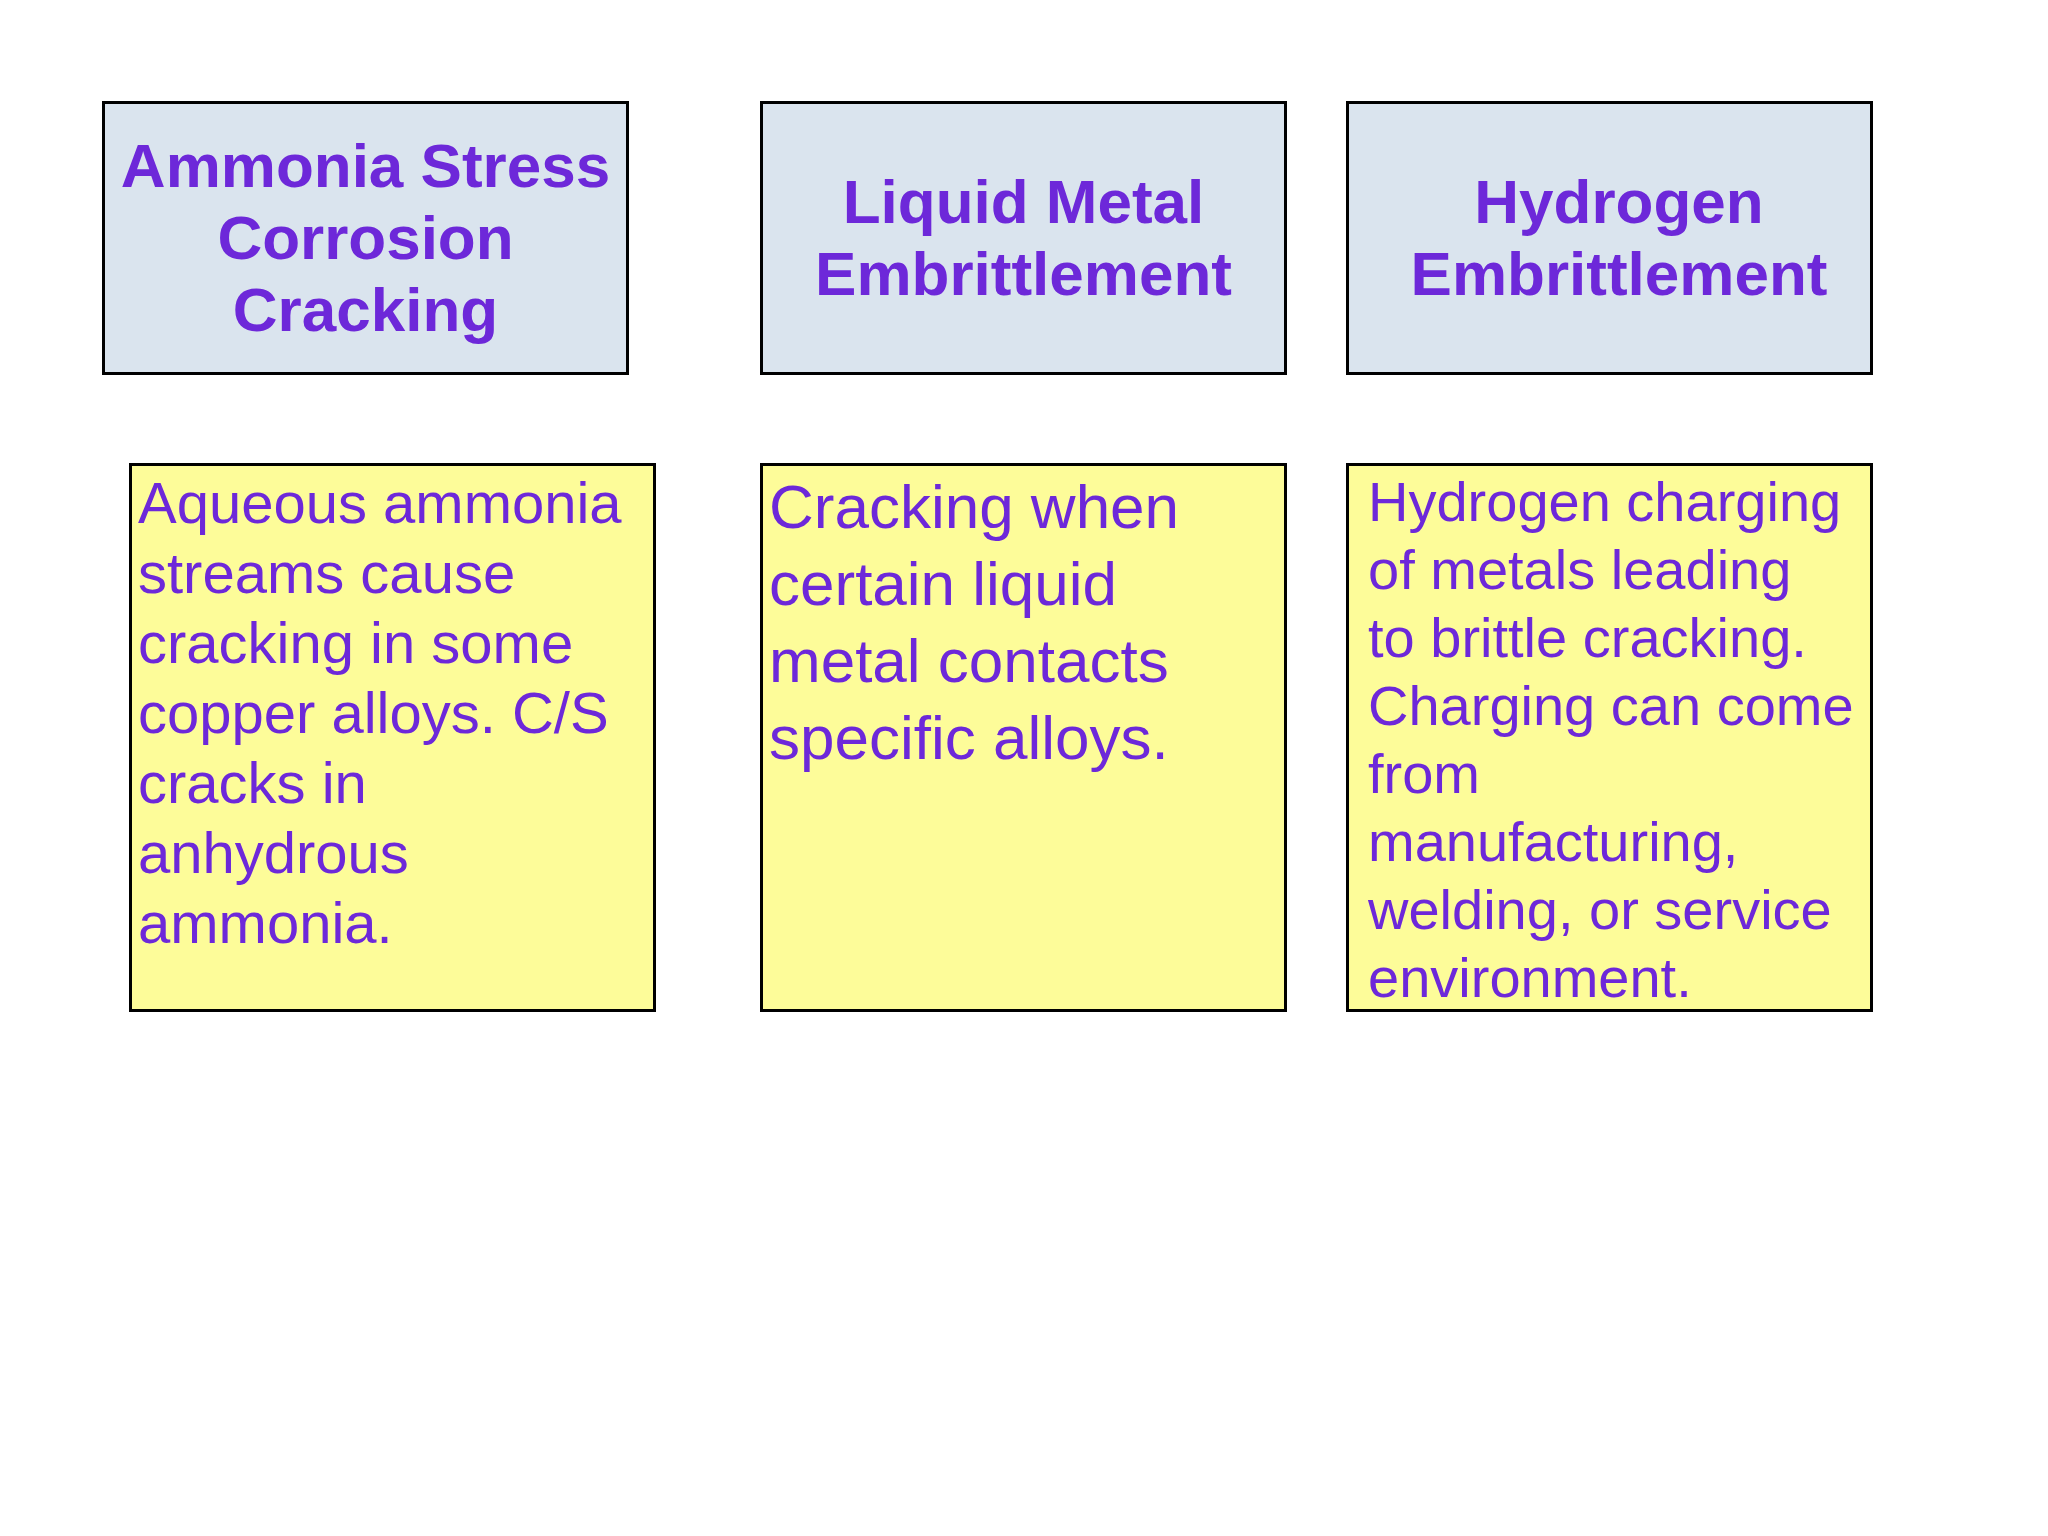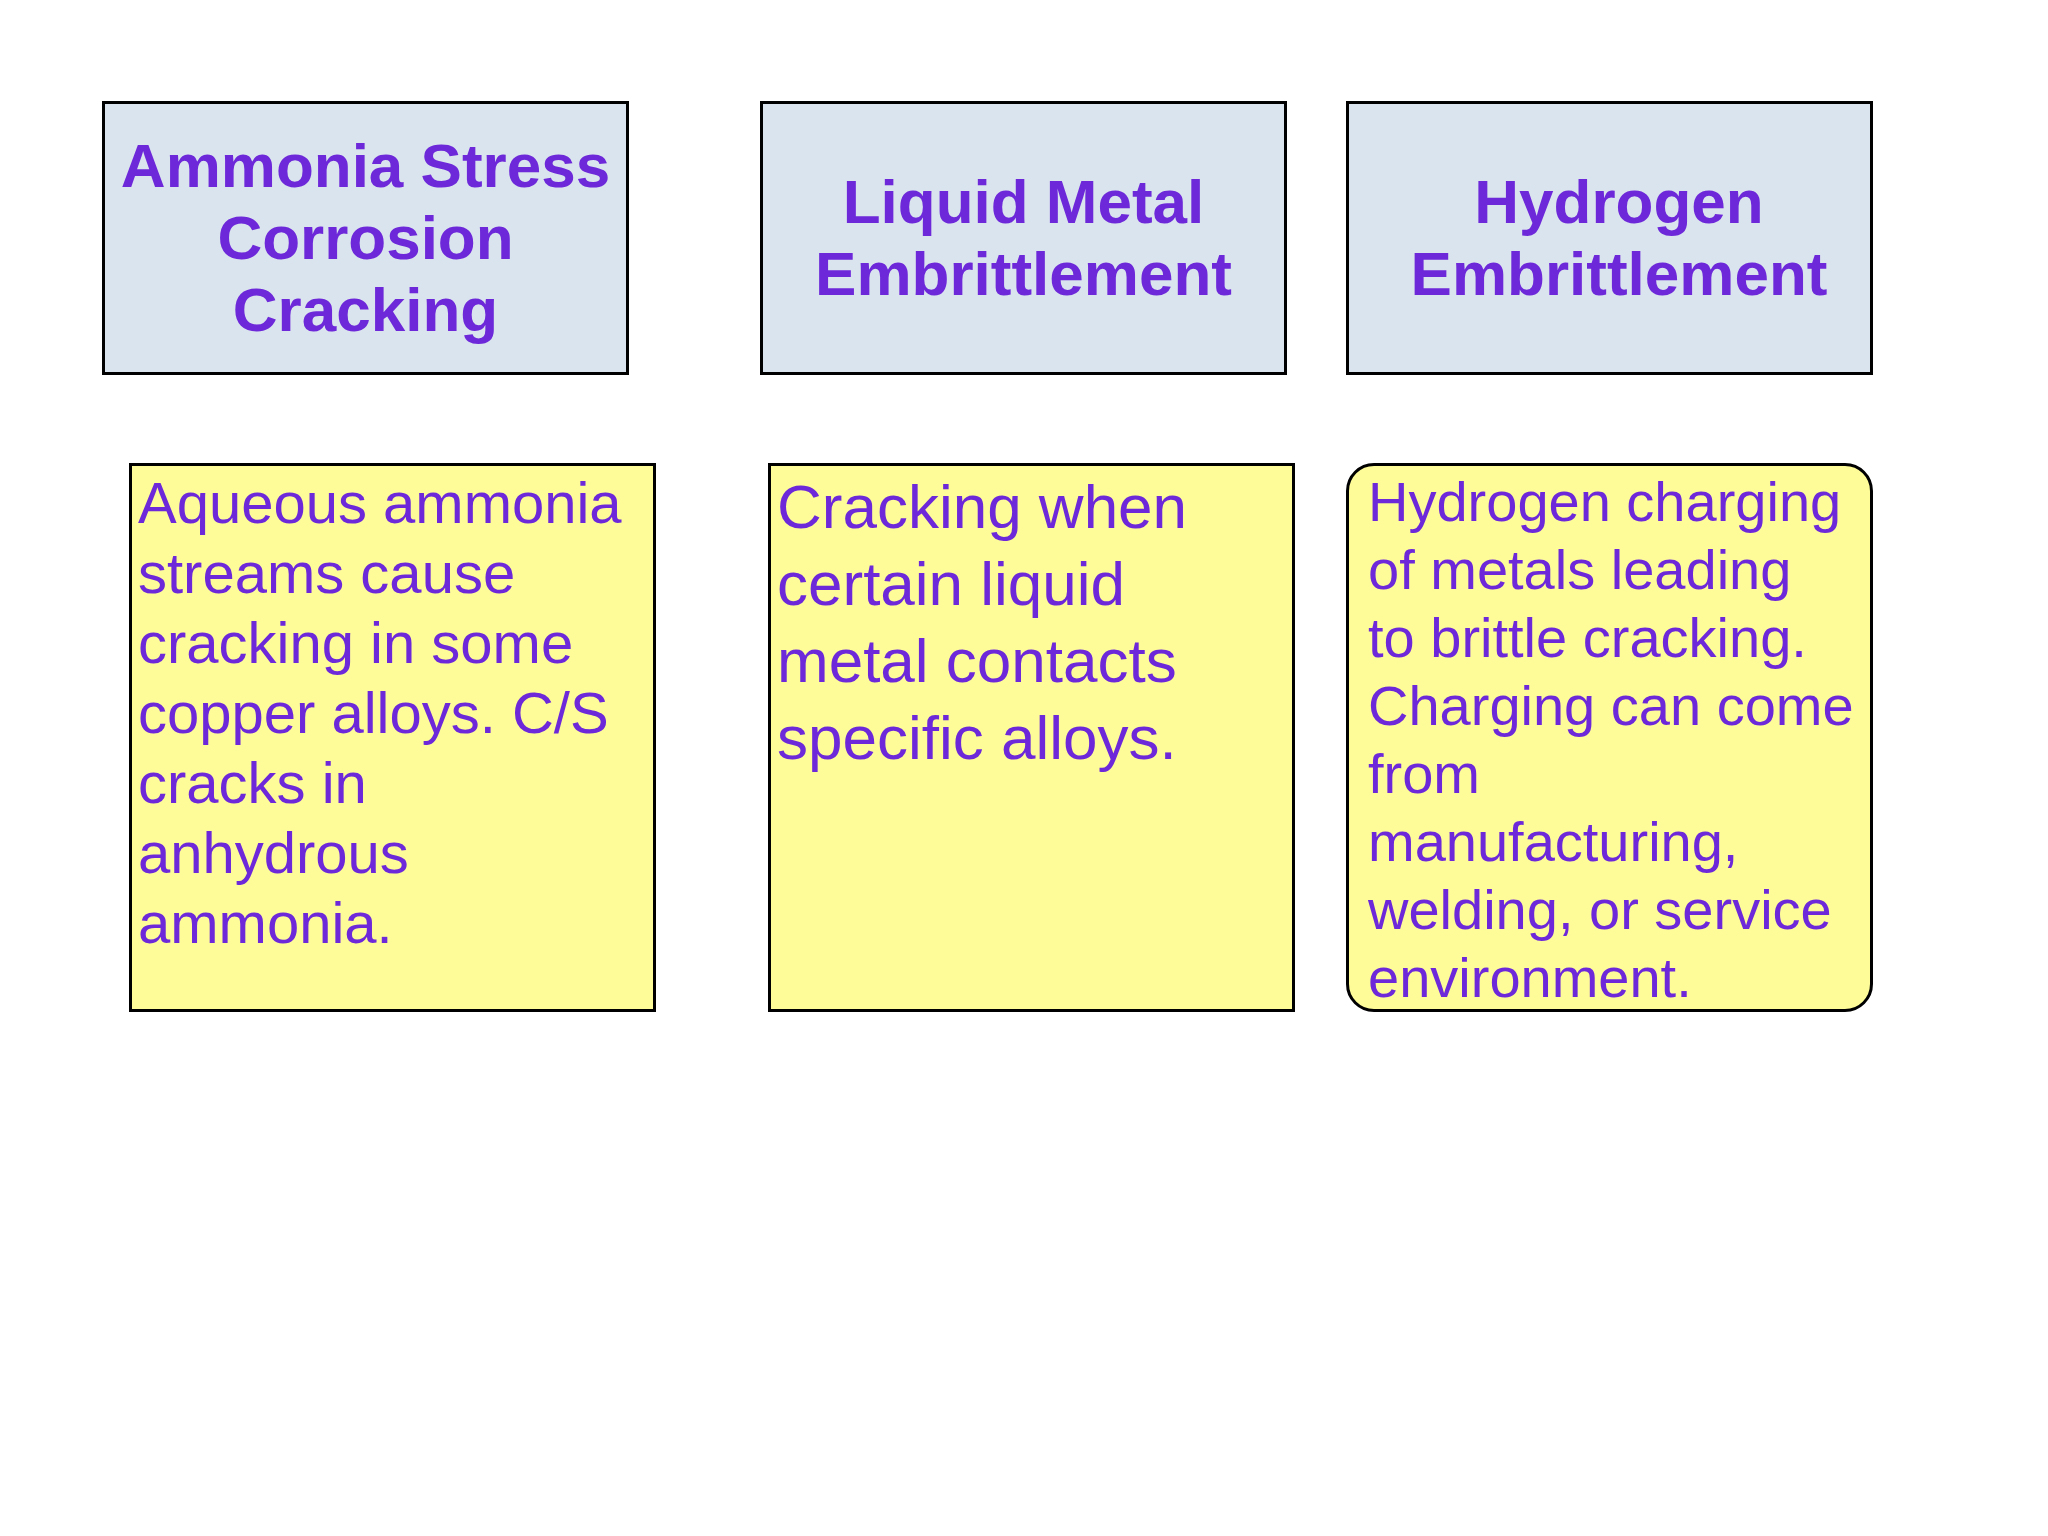--- a/index.html
+++ b/index.html
@@ -41,22 +41,22 @@
     border: 3px solid #000000;
     padding: 2px 6px;
     text-align: left;
     white-space: pre-line;
     overflow: hidden;
   }
   .c0 { left: 102px;  width: 527px; }
   .c1 { left: 760px;  width: 527px; }
   .c2 { left: 1346px; width: 527px; padding-left: 19px; }
   .body0 { font-size: 58px; line-height: 70px; margin-left: 27px; }
-  .body1 { font-size: 62px; line-height: 77px; margin-left: 8px; }
-  .body2 { font-size: 56px; line-height: 68px; border-radius: 28px; }
+  .body1 { font-size: 62px; line-height: 77px; }
+  .body2 { font-size: 56px; line-height: 68px; }
 </style>
 </head>
 <body>
 
 <div class="slide">
 
   <div class="card-header c0">Ammonia Stress
 Corrosion
 Cracking</div>
 

